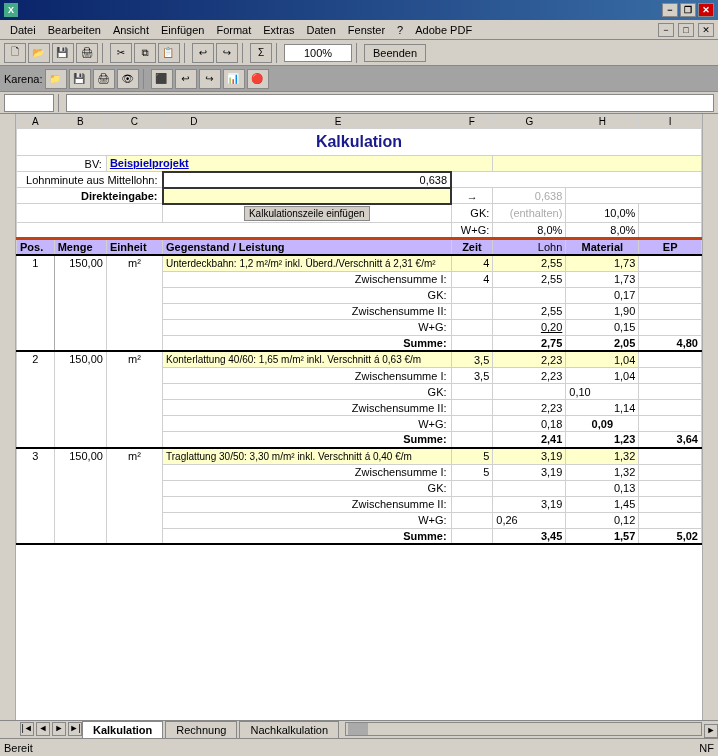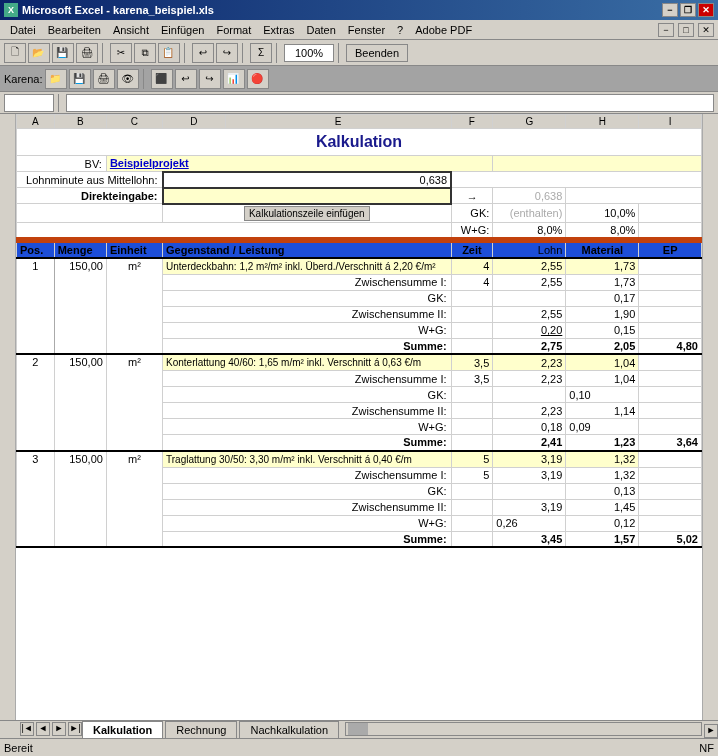--- a/index.html
+++ b/index.html
@@ -37,21 +37,21 @@
       background: #d4d0c8;
       height: 26px;
       display: flex;
       align-items: center;
       padding: 2px 4px;
       border-bottom: 1px solid #888;
       gap: 2px;
     }
     .tb-btn { width: 22px; height: 20px; background: #d4d0c8; border: 1px solid #888; font-size: 10px; text-align: center; cursor: pointer; display: flex; align-items: center; justify-content: center; }
     .tb-separator { width: 4px; height: 20px; border-left: 1px solid #888; margin: 0 2px; }
-    .zoom-box { width: 50px; height: 18px; border: 1px solid #888; background: white; font-size: 11px; text-align: center; }
+    .zoom-box { width: 68px; height: 18px; border: 1px solid #888; background: white; font-size: 11px; text-align: center; }
 
     
     .formula-bar {
       background: #d4d0c8;
       height: 22px;
       display: flex;
       align-items: center;
       padding: 2px 4px;
       border-bottom: 1px solid #888;
       font-size: 11px;
@@ -148,21 +148,20 @@
       border-bottom: 1px solid #888;
       gap: 2px;
       font-size: 11px;
     }
   </style>
 </head>
 <body>
 
 <div class="title-bar">
   <span class="title-bar-icon">X</span>
-  <span>Microsoft Excel - karena_beispiel.xls</span>
   <div class="title-bar-buttons">
     <div class="title-btn">−</div>
     <div class="title-btn">❐</div>
     <div class="title-btn" style="background:#c00;color:white;">✕</div>
   </div>
 </div>
 
 <div class="menu-bar">
   <span class="menu-item">Datei</span>
   <span class="menu-item">Bearbeiten</span>
@@ -280,36 +279,36 @@
           <td></td>
         </tr>
         <tr>
           <td colspan="5"></td>
           <td style="text-align:right;">W+G:</td>
           <td style="text-align:right;">8,0%</td>
           <td style="text-align:right;">8,0%</td>
           <td></td>
         </tr>
 
-        <tr style="background:#1d4ed8; font-weight:bold; border-top:6px solid #c2410c; border-bottom:2px solid black;">
+        <tr style="background:#c4b5fd; font-weight:bold; border-top:3px solid #c2410c; border-bottom:2px solid black;">
           <td>Pos.</td>
           <td>Menge</td>
           <td>Einheit</td>
           <td colspan="2" style="font-weight:bold;">Gegenstand / Leistung</td>
           <td style="text-align:center;">Zeit</td>
           <td style="text-align:right; font-weight:normal;">Lohn</td>
           <td style="text-align:center; font-weight:bold;">Material</td>
           <td style="text-align:center; font-weight:bold;">EP</td>
         </tr>
 
         <tr style="border-top:2px solid black;">
           <td rowspan="6" style="text-align:center; vertical-align:top; border-right:1px solid #aaa;">1</td>
           <td rowspan="6" style="text-align:right; vertical-align:top;">150,00</td>
           <td rowspan="6" style="text-align:center; vertical-align:top;">m²</td>
-          <td colspan="2" style="background:#ffffcc; vertical-align:top; font-size:10px; line-height:1.3;">Unterdeckbahn: 1,2 m²/m² inkl. Überd./Verschnitt á 2,20 €/m²</td>
+          <td colspan="2" style="background:#ffffcc; vertical-align:top; font-size:10px; line-height:1.3;">Unterdeckbahn: 1,2 m²/m² inkl. Überd./Verschnitt á 2,31 €/m²</td>
           <td style="text-align:right; background:#ffffcc;">4</td>
           <td style="text-align:right; background:#ffffcc;">2,55</td>
           <td style="text-align:right; background:#ffffcc;">1,73</td>
           <td></td>
         </tr>
         <tr>
           <td colspan="2" style="text-align:right; padding-right:4px;">Zwischensumme I:</td>
           <td style="text-align:right;">4</td>
           <td style="text-align:right;">2,55</td>
           <td style="text-align:right;">1,73</td>
@@ -372,21 +371,21 @@
           <td colspan="2" style="text-align:right; padding-right:4px;">Zwischensumme II:</td>
           <td></td>
           <td style="text-align:right;">2,23</td>
           <td style="text-align:right;">1,14</td>
           <td></td>
         </tr>
         <tr>
           <td colspan="2" style="text-align:right; padding-right:4px;">W+G:</td>
           <td></td>
           <td style="text-align:right;">0,18</td>
-          <td style="text-align:left;">0,09</td>
+          <td style="text-align:center;font-weight:bold;">0,09</td>
           <td></td>
         </tr>
         <tr style="border-bottom:2px solid black;">
           <td colspan="2" style="text-align:right; padding-right:4px; font-weight:bold;">Summe:</td>
           <td></td>
           <td style="text-align:right; font-weight:bold; border-top:1px solid black;">2,41</td>
           <td style="text-align:right; font-weight:bold; border-top:1px solid black;">1,23</td>
           <td style="text-align:right; font-weight:bold; border-top:1px solid black;">3,64</td>
         </tr>
 

